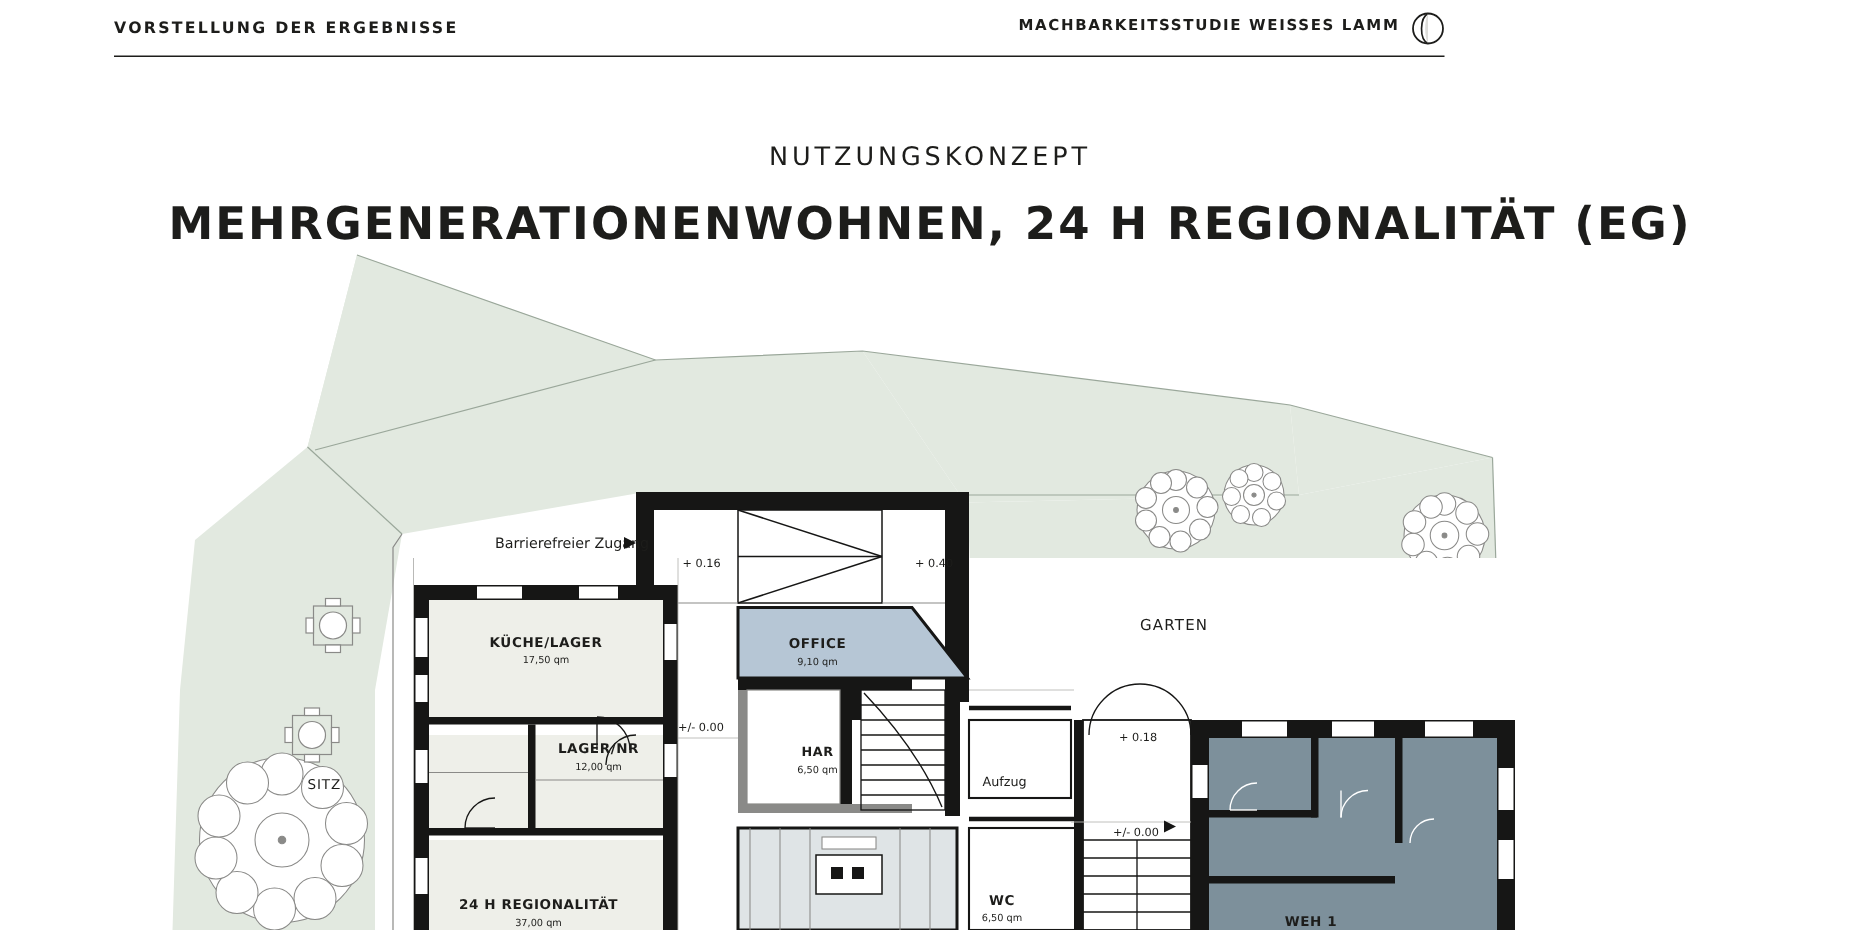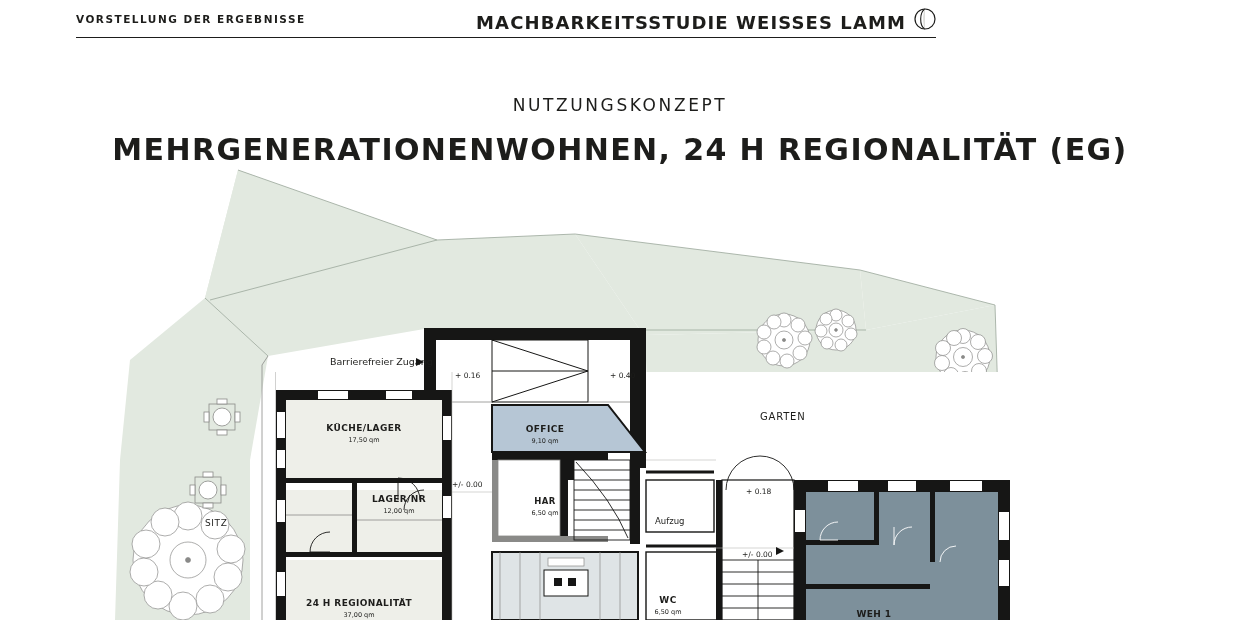--- a/index.html
+++ b/index.html
@@ -16,20 +16,21 @@
     position: relative;
   }
 
   
   .header {
     position: absolute;
     top: 0;
     left: 0;
     width: 1012px;
     height: 44px;
+    padding-left: 27px;
   }
   .header-rule {
     position: absolute;
     left: 76px;
     right: 76px;
     top: 37px;
     height: 1px;
     background: #1d1d1b;
   }
   .header-left {
@@ -39,21 +40,21 @@
     font-size: 10.5px;
     letter-spacing: 1.5px;
     font-weight: 700;
     color: #1d1d1b;
     white-space: nowrap;
   }
   .header-right {
     position: absolute;
     right: 106px;
     top: 12px;
-    font-size: 18px;
+    font-size: 10px;
     letter-spacing: 1.1px;
     font-weight: 700;
     color: #1d1d1b;
     white-space: nowrap;
     text-align: right;
   }
   .logo-mark {
     position: absolute;
     right: 76px;
     top: 7px;

